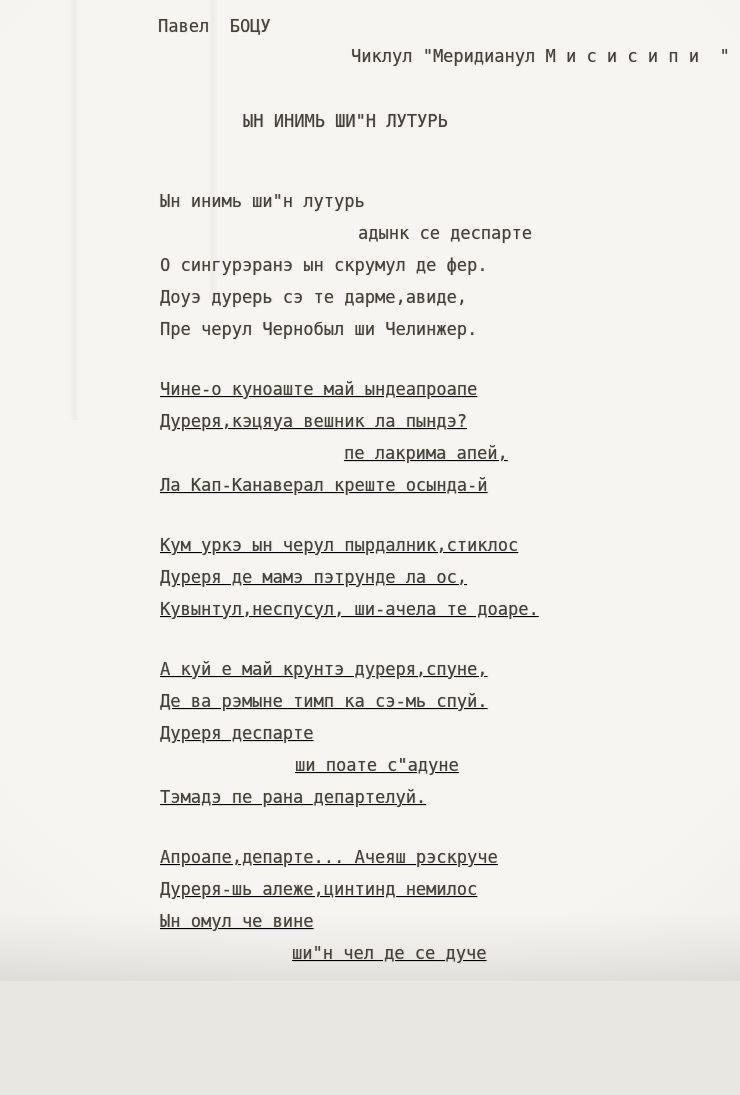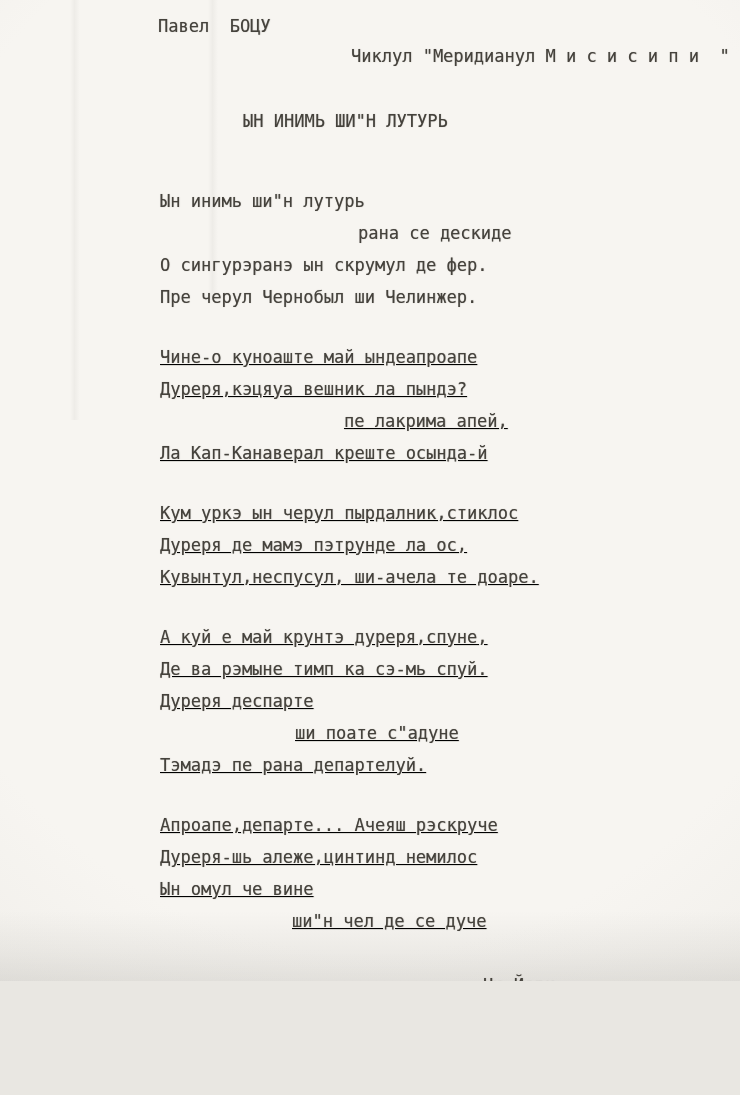--- a/index.html
+++ b/index.html
@@ -69,22 +69,23 @@
   <div class="scan-tick"></div>
 
   <div class="tw author">Павел  БОЦУ</div>
   <div class="tw cycle">Чиклул "Меридианул М и с и с и п и  "</div>
   <div class="tw title">ЫН ИНИМЬ ШИ"Н ЛУТУРЬ</div>
 
   <div class="poem">
 
     <div class="stanza">
       <div class="line tw">Ын инимь ши"н лутурь</div>
-      <div class="line tw ind-a">рана се дескиде</div>
+      <div class="line tw ind-a">адынк се деспарте</div>
       <div class="line tw">О сингурэранэ ын скрумул де фер.</div>
+      <div class="line tw">Доуэ дурерь сэ те дарме,авиде,</div>
       <div class="line tw">Пре черул Чернобыл ши Челинжер.</div>
     </div>
 
     <div class="stanza">
       <div class="line tw">Чине-о куноаште май ындеапроапе</div>
       <div class="line tw">Дуреря,кэцяуа вешник ла пындэ?</div>
       <div class="line tw ind-b">пе лакрима апей,</div>
       <div class="line tw">Ла Кап-Канаверал креште осында-й</div>
     </div>
 

